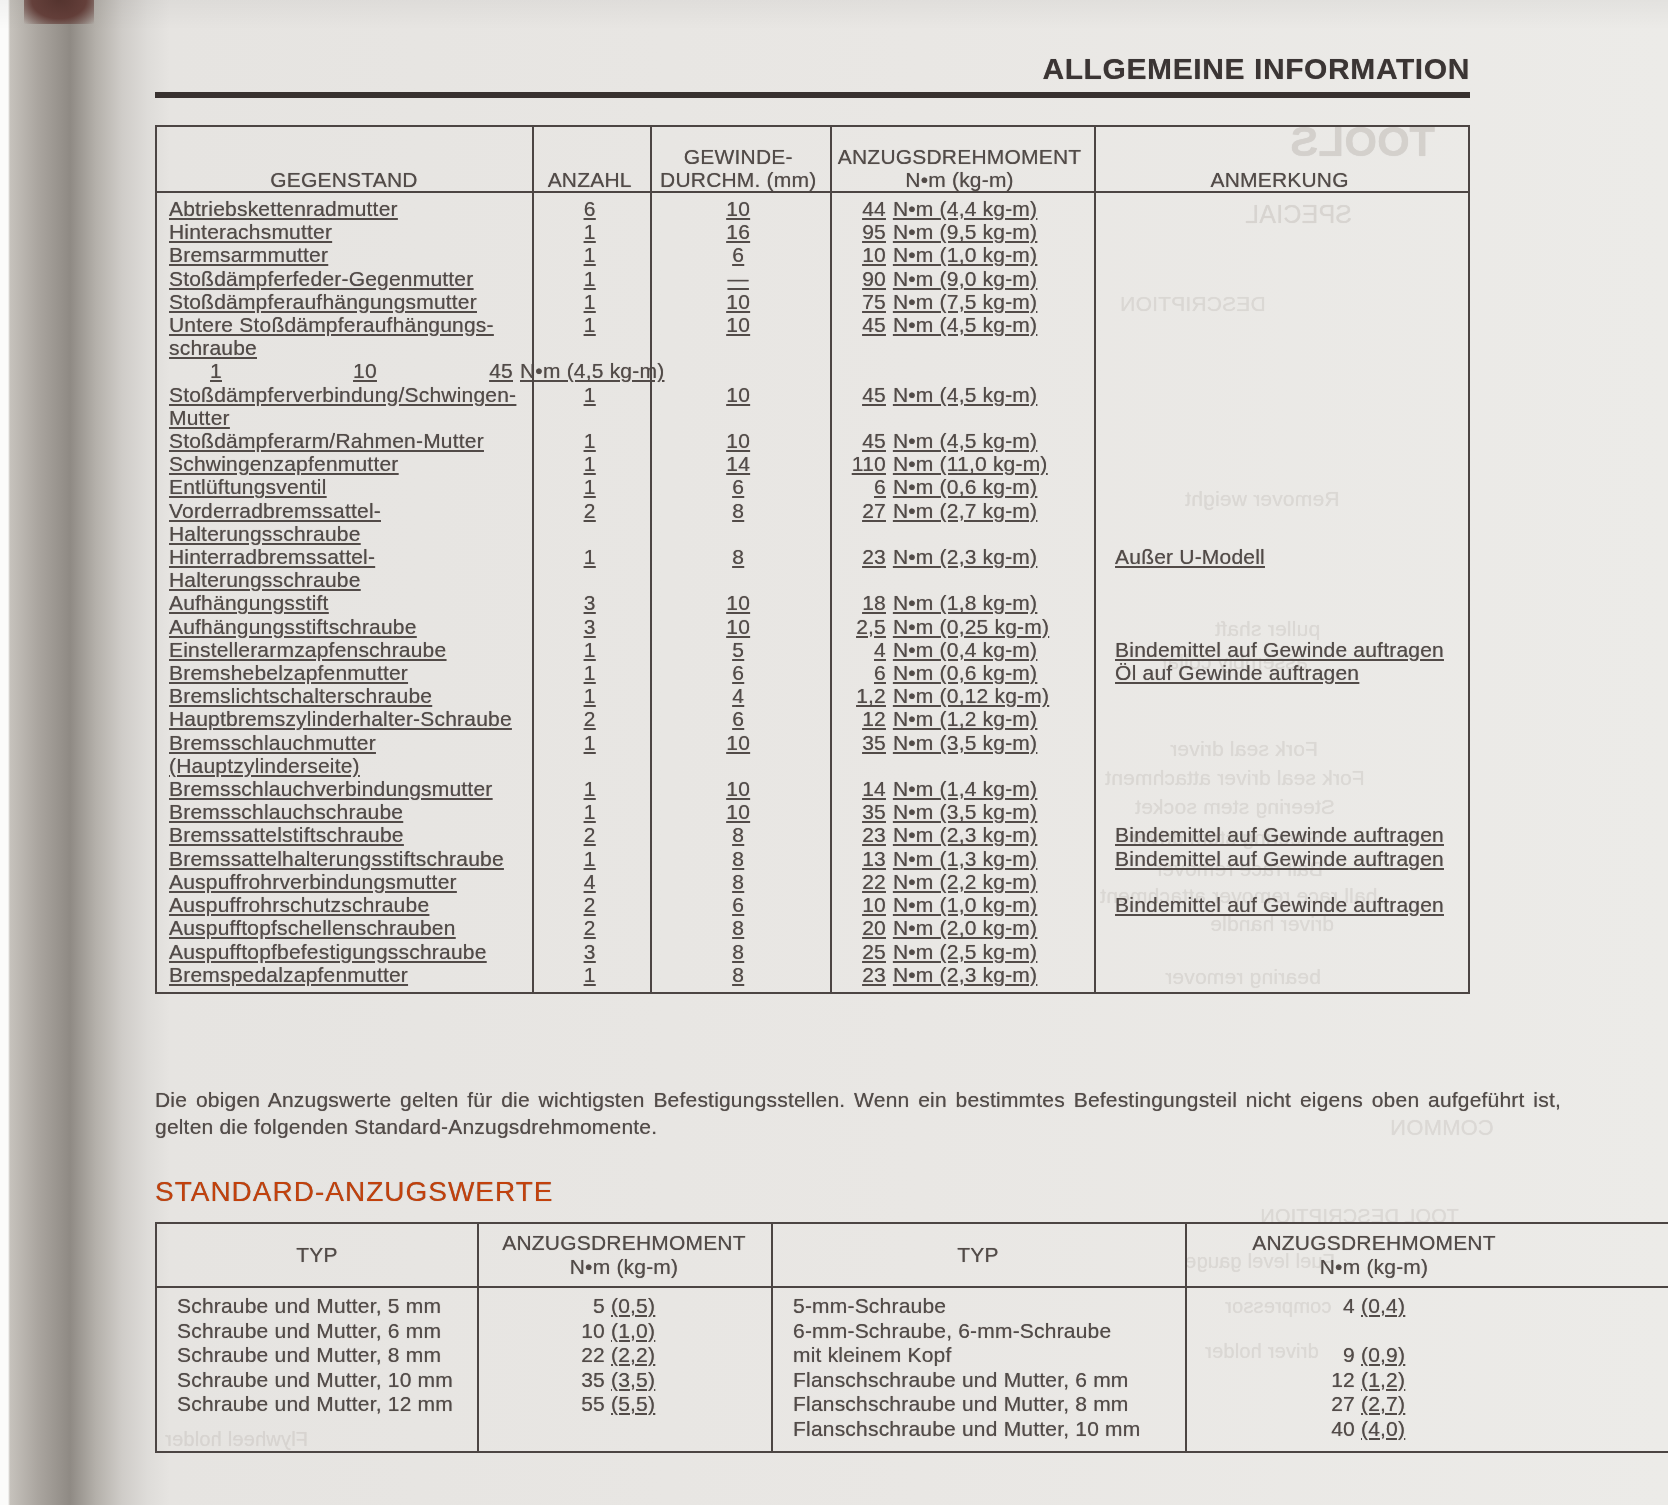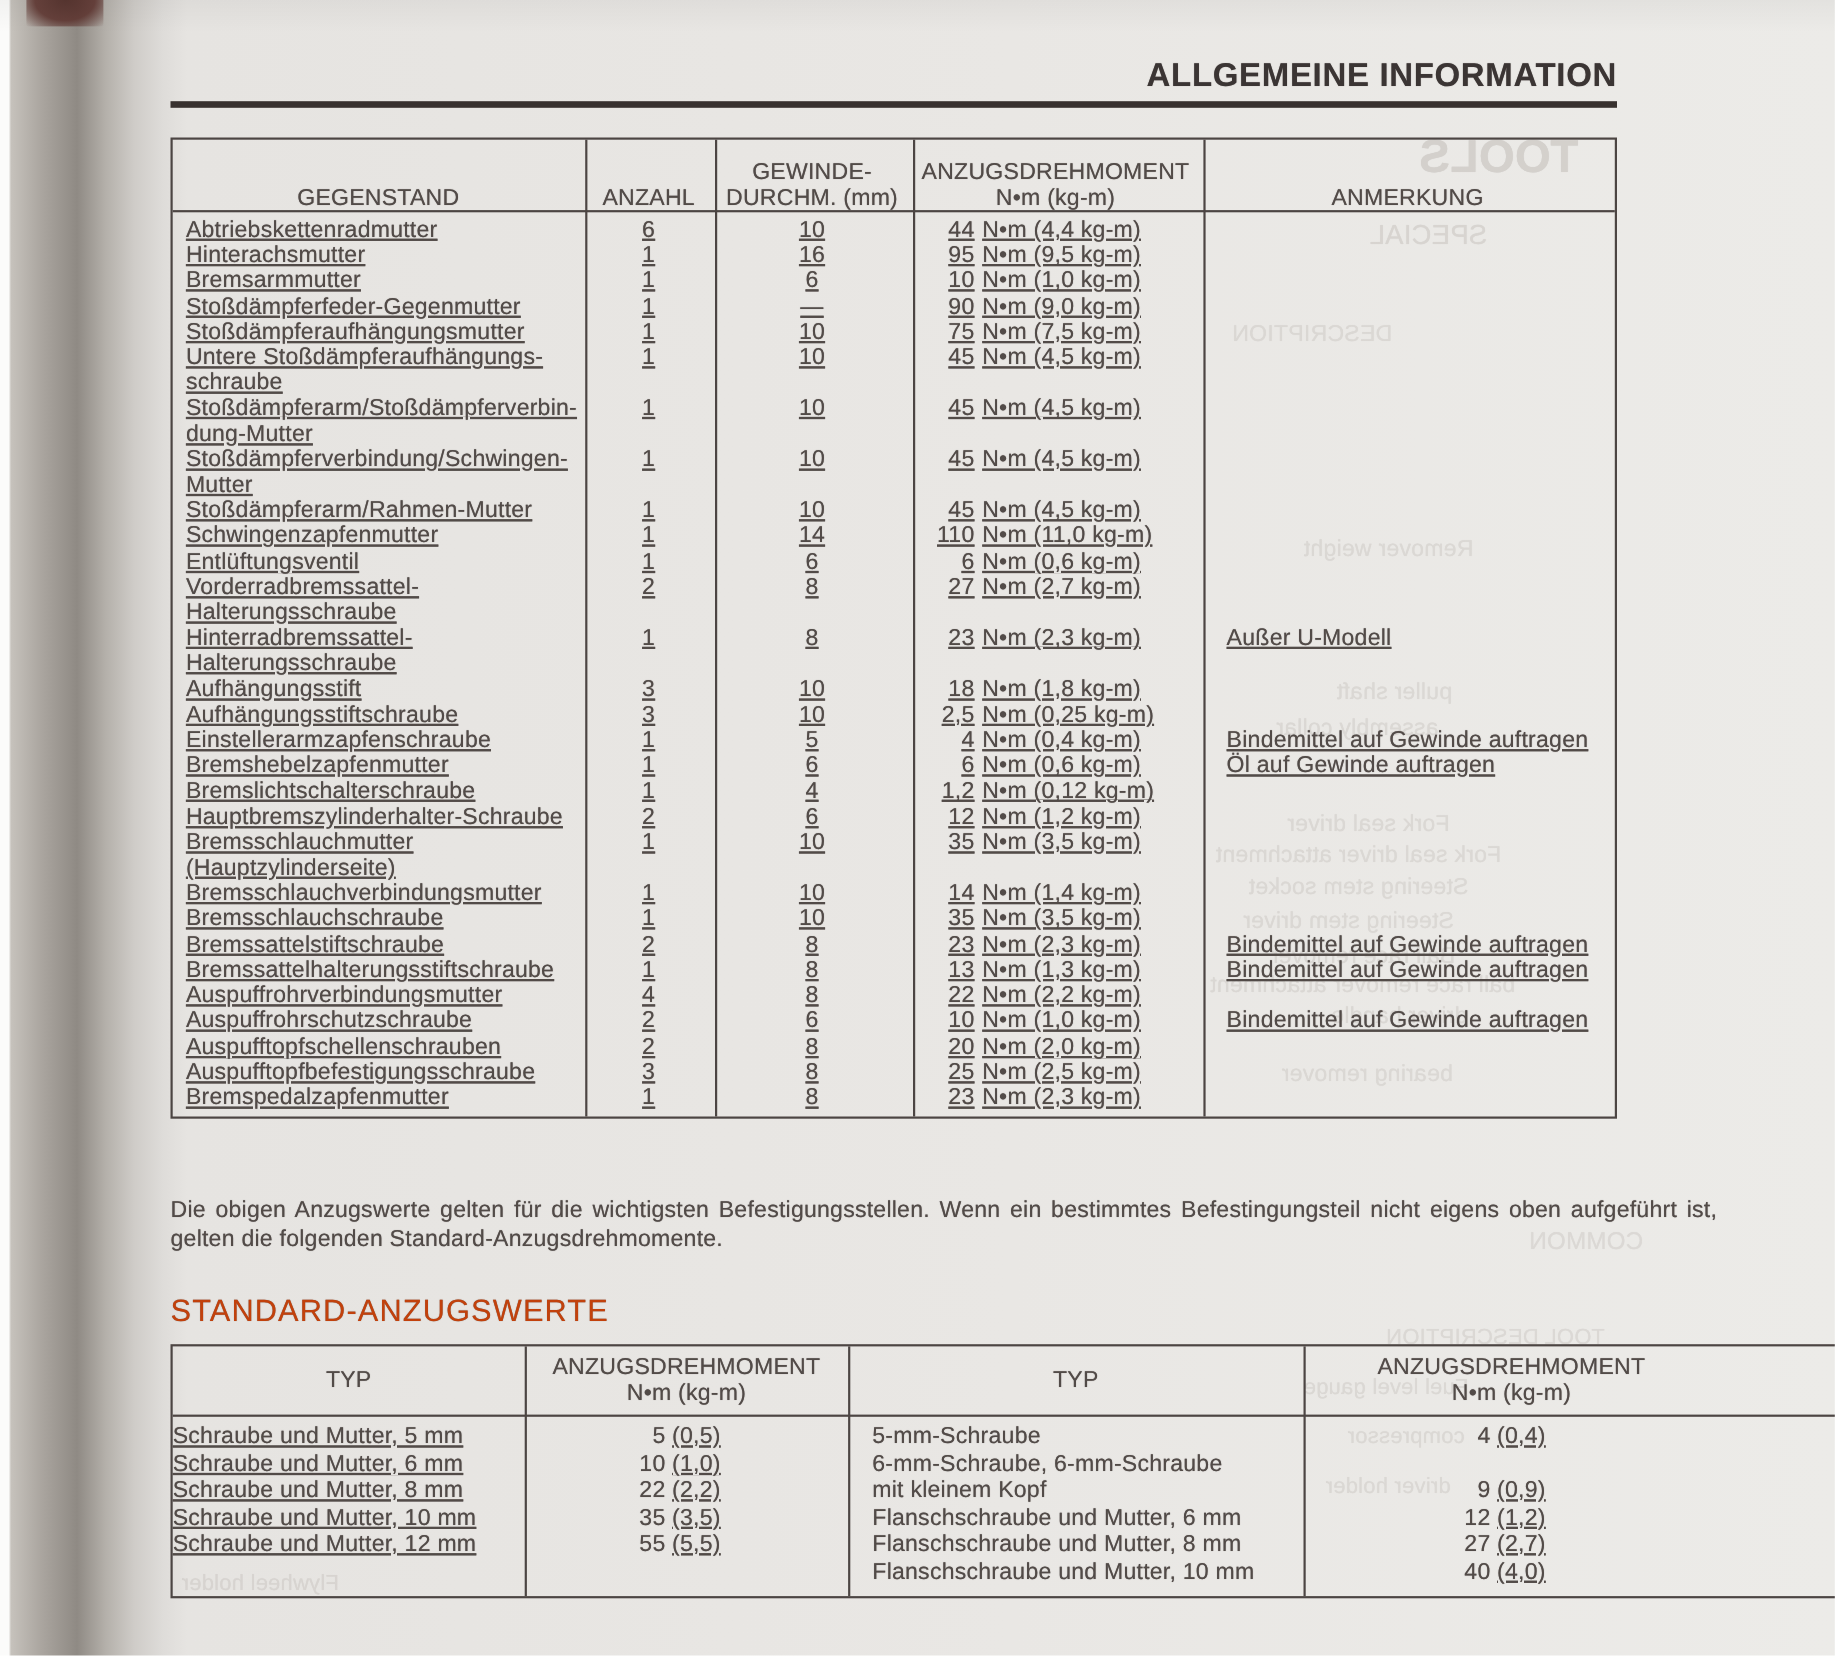--- a/index.html
+++ b/index.html
@@ -84,21 +84,21 @@
     border:2px solid #4c4543;box-sizing:border-box;font-size:21px;line-height:24.5px;}
   .stable .vline{position:absolute;top:0;bottom:0;width:2px;background:#4c4543;}
   .stable .w1{left:320px;} .stable .w2{left:614px;} .stable .w3{left:1028px;}
   .shead{display:flex;align-items:center;height:62px;border-bottom:2px solid #4c4543;
     text-align:center;}
   .shead .hc{white-space:pre-line;}
   .sc1{width:320px;} .sc2{width:294px;} .sc3{width:414px;} .sc4{width:378px;}
   .sbody{display:flex;padding:6px 0 10px 0;}
   .half-l{width:614px;} .half-r{width:792px;}
   .srow{display:flex;align-items:flex-start;}
-  .styp-l{width:320px;box-sizing:border-box;text-decoration:underline;}
+  .styp-l{width:320px;padding-left:20px;box-sizing:border-box;}
   .sval-l{width:294px;display:flex;justify-content:center;}
   .styp-r{width:414px;padding-left:22px;box-sizing:border-box;}
   .sval-r{width:378px;display:flex;justify-content:center;}
   .sn{display:inline-block;width:32px;text-align:right;margin-right:6px;}
   .sp{display:inline-block;width:64px;text-align:left;text-decoration:underline;}
 </style>
 </head>
 <body>
 
 <div class="artifact"></div>
@@ -228,22 +228,20 @@
           <div class="cell cqty">1</div>
           <div class="cell cthr">10</div>
           <div class="cell ctq">
             <span class="tqn">45</span>
             <span>N•m (4,5 kg-m)</span>
           </div>
           <div class="cell crem"></div>
         </div>
 
         <div class="trow">
-          <div class="cell cname">Stoßdämpferarm/Stoßdämpferverbin-
-dung-Mutter</div>
           <div class="cell cqty">1</div>
           <div class="cell cthr">10</div>
           <div class="cell ctq">
             <span class="tqn">45</span>
             <span>N•m (4,5 kg-m)</span>
           </div>
           <div class="cell crem"></div>
         </div>
 
         <div class="trow">

